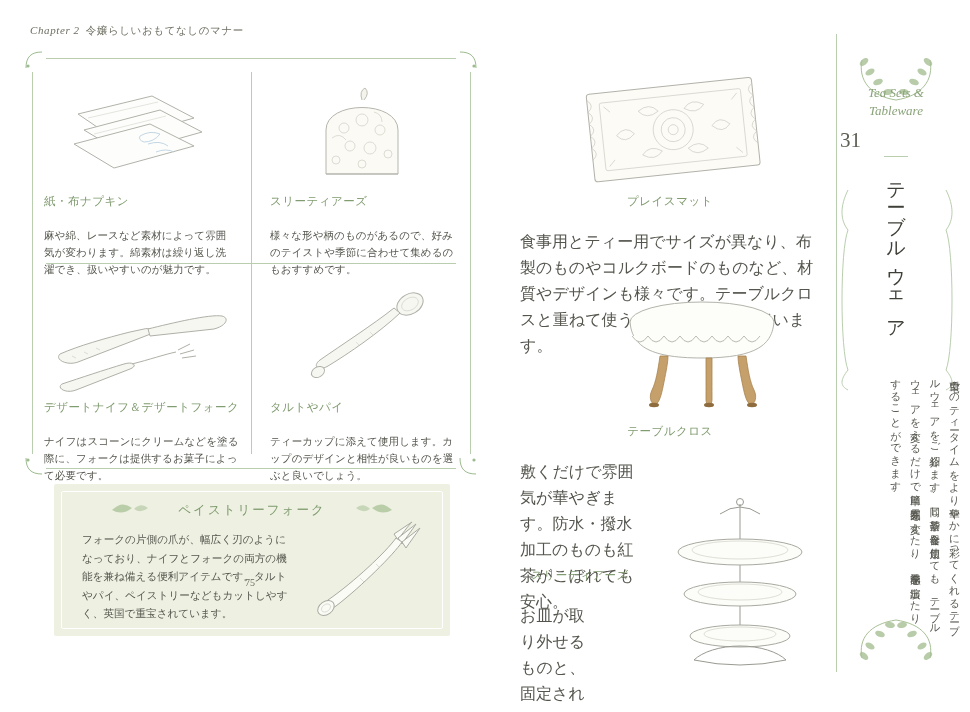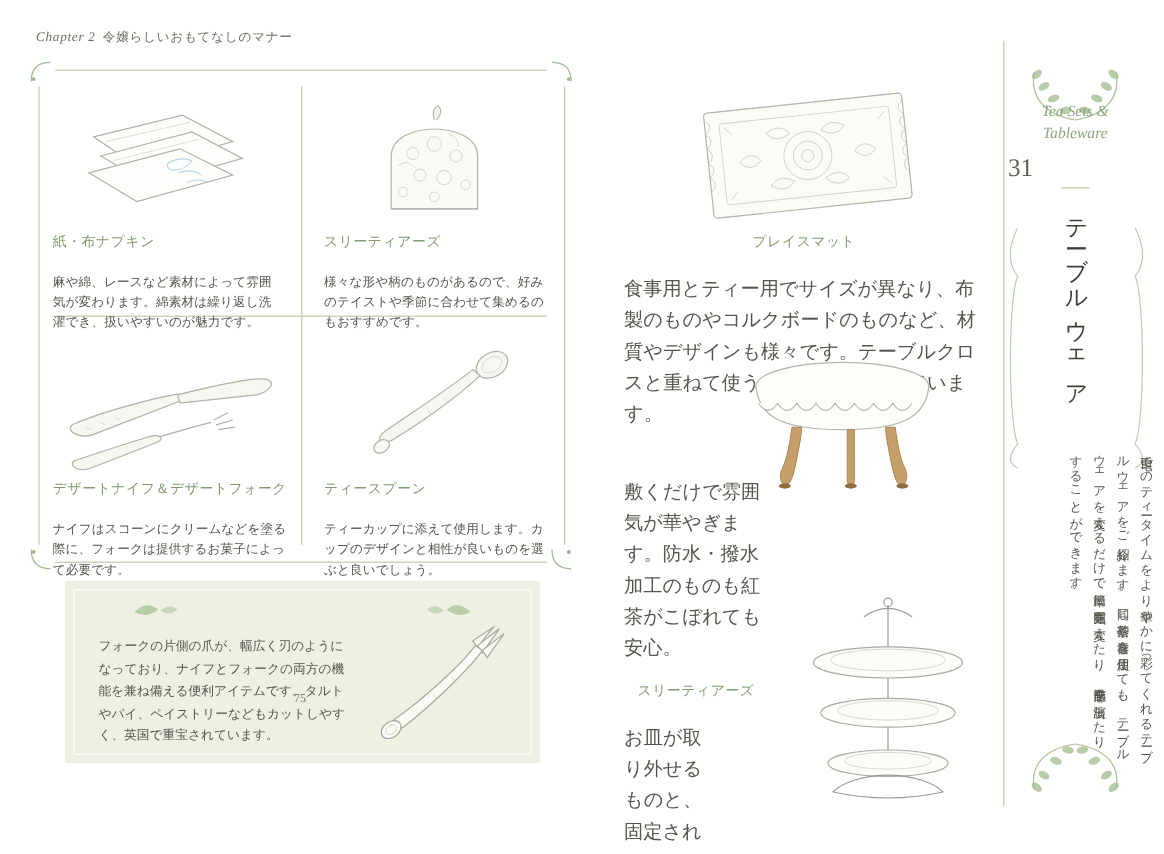--- a/index.html
+++ b/index.html
@@ -386,39 +386,40 @@
               <ellipse cx="140" cy="24" rx="14" ry="10" transform="rotate(-30 140 24)"></ellipse>
               <path d="M130 33 C110 52, 78 74, 58 86 C48 92, 42 86, 50 80 C70 66, 104 44, 124 28 Z"></path>
               <ellipse cx="48" cy="92" rx="7" ry="5" transform="rotate(-30 48 92)"></ellipse>
             </g>
             <g stroke="#cfcfc6" fill="none" stroke-width="0.6">
               <ellipse cx="140" cy="24" rx="9" ry="6" transform="rotate(-30 140 24)"></ellipse>
               <path d="M100 52 l3 3 M86 62 l3 3"></path>
             </g>
           </svg>
         </div>
-        <div class="cap">ティースプーン</div>
+        <div class="cap">タルトやパイ</div>
         <div class="body">ティーカップに添えて使用します。カップのデザインと相性が良いものを選ぶと良いでしょう。</div>
       </div>
     </div>
 
     <div class="pastry-box">
       <div class="pastry-inner"></div>
       <div class="pastry-orn" style="left:56px;">
         <svg width="40" height="14" viewBox="0 0 40 14">
             <path d="M2 10 q10 -10 20 -2 q-10 8 -20 2Z" fill="currentColor" opacity="0.75"></path>
             <path d="M24 9 q7 -7 14 -1 q-7 6 -14 1Z" fill="currentColor" opacity="0.55"></path>
           </svg>
       </div>
       <div class="pastry-orn" style="right:56px;">
         <svg width="40" height="14" viewBox="0 0 40 14">
             <path d="M38 10 q-10 -10 -20 -2 q10 8 20 2Z" fill="currentColor" opacity="0.75"></path>
             <path d="M16 9 q-7 -7 -14 -1 q7 6 14 1Z" fill="currentColor" opacity="0.55"></path>
           </svg>
       </div>
+      <div class="pastry-title">ペイストリーフォーク</div>
       <div class="pastry-text">フォークの片側の爪が、幅広く刃のようになっており、ナイフとフォークの両方の機能を兼ね備える便利アイテムです。タルトやパイ、ペイストリーなどもカットしやすく、英国で重宝されています。</div>
       <div class="pastry-art">
         <svg width="150" height="112" viewBox="0 0 150 112">
           <g fill="#fbfbf6" stroke="#a9a9a1" stroke-width="1">
             <path d="M122 10 C118 14, 112 22, 108 28 L104 22 Z"></path>
             <path d="M126 12 C122 18, 116 26, 112 32 L108 26 Z"></path>
             <path d="M130 16 C126 22, 120 30, 116 36 L112 30 Z"></path>
             <path d="M112 30 C104 42, 72 74, 46 94 C38 100, 30 94, 38 88 C64 70, 96 40, 106 26 Z"></path>
             <ellipse cx="36" cy="96" rx="9" ry="6.5" transform="rotate(-35 36 96)"></ellipse>
           </g>
@@ -481,20 +482,21 @@
               <path d="M226 70 C228 84, 230 96, 234 104 C238 112, 234 120, 230 118 C226 116, 224 106, 222 96 C220 86, 218 76, 218 70 Z"></path>
             </g>
             <g fill="#8e6c3e">
               <ellipse cx="134" cy="119" rx="5" ry="2.2"></ellipse>
               <ellipse cx="189" cy="119" rx="5" ry="2.2"></ellipse>
               <ellipse cx="232" cy="119" rx="5" ry="2.2"></ellipse>
             </g>
           </g>
         </svg>
       </div>
+      <div class="r-cap" style="margin-top:46px;">テーブルクロス</div>
       <div class="r-body" style="width:118px;">敷くだけで雰囲気が華やぎます。防水・撥水加工のものも紅茶がこぼれても安心。</div>
     </div>
 
     <div class="r-item" style="left:20px; top:500px; width:300px;">
       <div style="position:relative; height:10px;">
         <svg width="180" height="180" viewBox="0 0 180 180" style="position:absolute; left:130px; top:-4px;">
           <g stroke="#9a9a92" fill="none" stroke-width="1">
             <path d="M70 18 q20 -14 40 0"></path>
             <path d="M90 8 l0 14"></path>
             <circle cx="90" cy="6" r="3.5"></circle>

